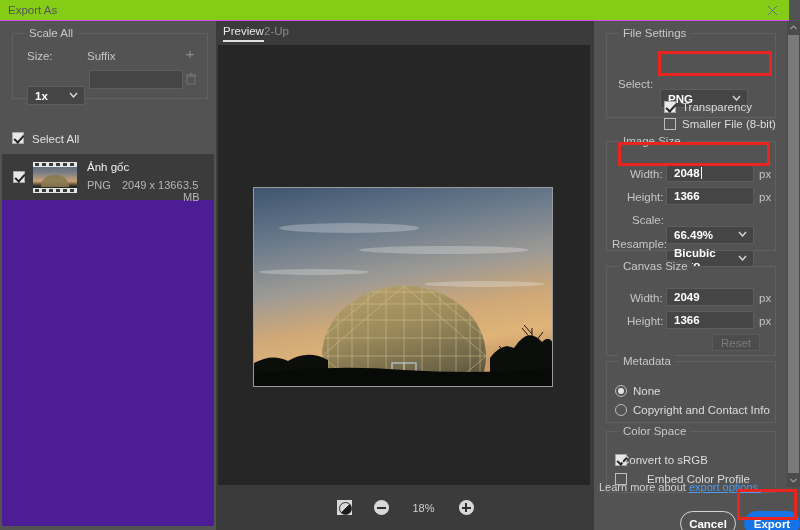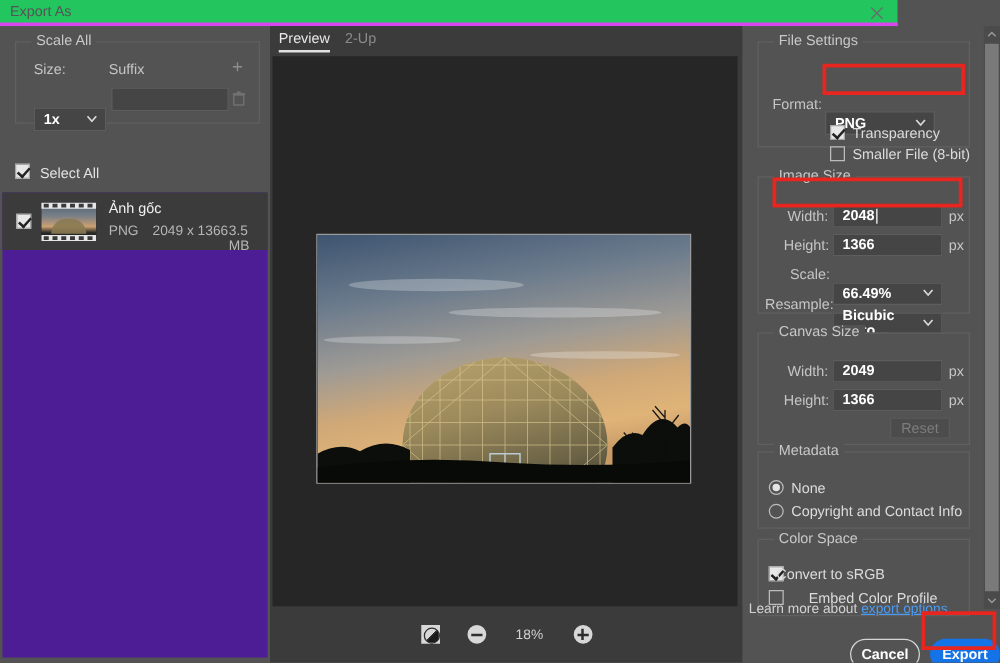--- a/index.html
+++ b/index.html
@@ -9,23 +9,23 @@
     background: #535353;
     color: #d4d4d4;
     overflow: hidden;
     position: relative;
     font-size: 11px;
     -webkit-font-smoothing: antialiased;
   }
 
   
   #titlebar {
-    position: absolute; left: 0; top: 0; width: 718px; height: 21px;
-    background: #22c55e;
-    border-bottom: 3px solid #d946ef;
+    position: absolute; left: 0; top: 0; width: 789px; height: 21px;
+    background: #84cc16;
+    border-bottom: 1px solid #d946ef;
   }
   #titlebar .title {
     position: absolute; left: 8px; top: 4px;
     font-size: 11.5px; color: #555555;
   }
   #titlebar .closebtn {
     position: absolute; right: 0; top: 0; width: 34px; height: 21px;
     display: flex; align-items: center; justify-content: center;
     color: #666; font-size: 13px; line-height: 1;
     cursor: pointer;
@@ -296,21 +296,21 @@
       <span style="position:absolute; left:181px; top:25px; font-size:11px; color:#b6b6b6;">3.5 MB</span>
     </div>
   </div>
 </div>
 
 <div id="center">
   <div id="tabs">
     <div class="tab active" style="left:7px;">
       <span>Preview</span>
     </div>
-    <div class="tab inactive" style="left:60px;">
+    <div class="tab inactive" style="left:48px;">
       <span>2-Up</span>
     </div>
   </div>
 
   <div id="canvasarea">
     <div id="imgwrap">
       <svg width="300" height="200" viewBox="0 0 300 200" style="display:block">
         <defs>
           <linearGradient id="sky" x1="0" y1="0" x2="0.25" y2="1">
             <stop offset="0%" stop-color="#3e5470"></stop>
@@ -372,21 +372,21 @@
     <span class="zoomlabel">18%</span>
     <div class="circlebtn plus"></div>
   </div>
 </div>
 
 <div id="rightpanel">
 
   <div class="group-box" style="left:12px; top:12px; width:170px; height:85px;">
     <span class="group-title">File Settings</span>
   </div>
-  <span class="lbl" style="left:24px; top:57px;">Format:</span>
+  <span class="lbl" style="left:24px; top:57px;">Select:</span>
   <div class="dropdown" style="left:66px; top:52px; width:88px; height:19px;">
     <span>PNG</span>
     <span class="chev">
       <svg width="9" height="6" viewBox="0 0 9 6">
           <path d="M1 1 L4.5 5 L8 1" stroke="#d8d8d8" stroke-width="1.4" fill="none"></path>
         </svg>
     </span>
   </div>
   <div style="position:absolute; left:70px; top:79px;">
     <span class="cbox checked"></span>

